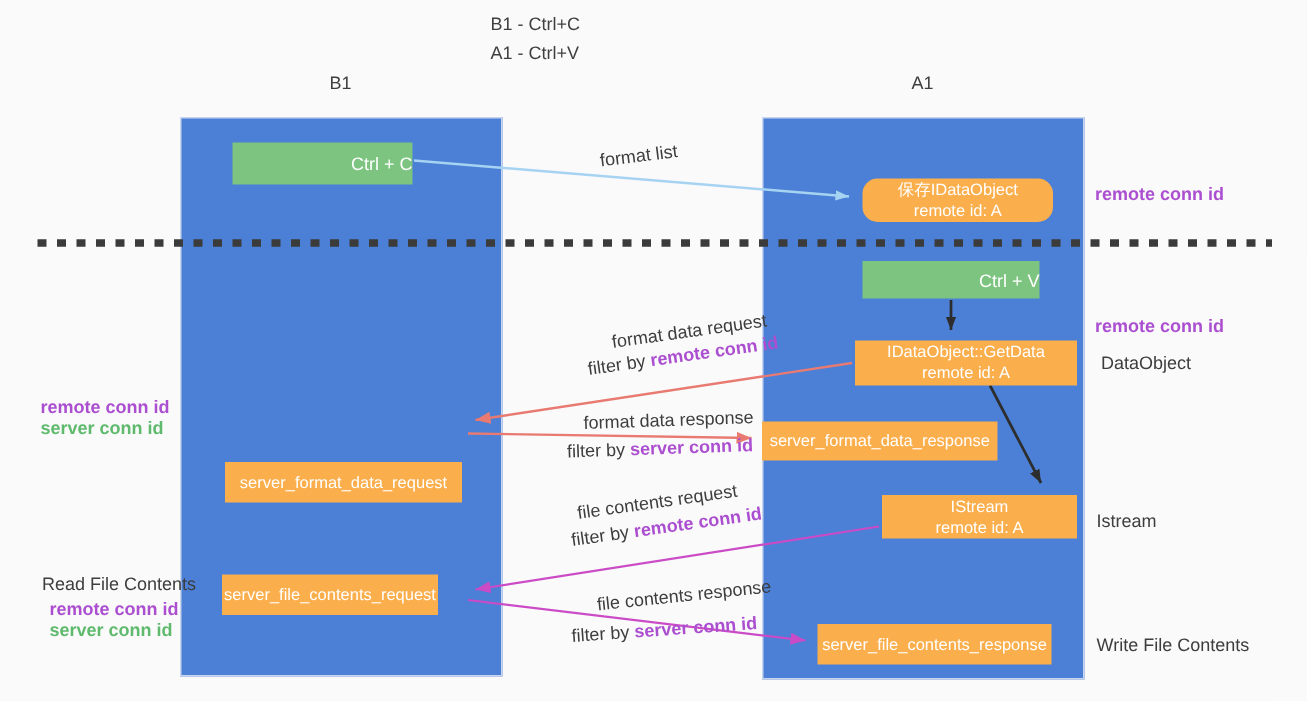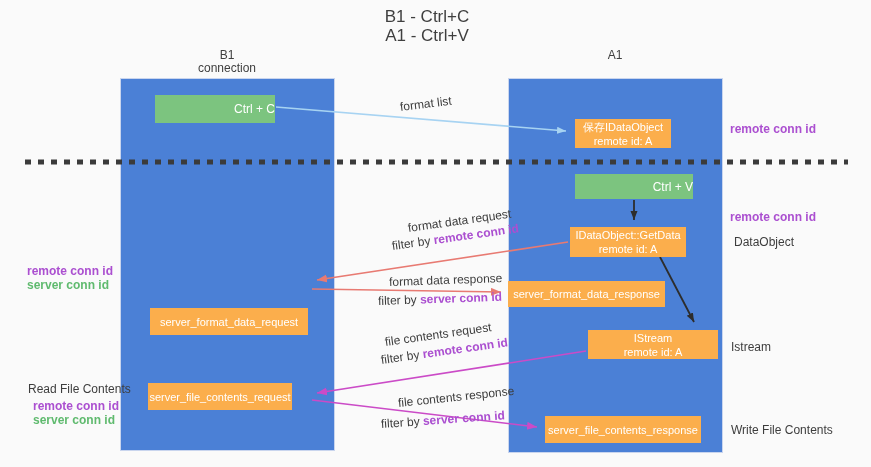--- a/index.html
+++ b/index.html
@@ -16,21 +16,21 @@
   .col{
     position:absolute;
     background:var(--column-blue,#4b80d6);
     border:1px solid #c9d5ee;
     box-sizing:border-box;
   }
   .col-left{left:120px;top:78px;width:215px;height:373px;}
   .col-right{left:508px;top:78px;width:215px;height:375px;}
   .title{
     position:absolute;left:327px;top:7px;width:200px;
-    text-align:center;font-size:17px;line-height:19px;color:#3f3f3f;
+    text-align:left;font-size:12px;line-height:19px;color:#3f3f3f;
   }
   .lifeline-header{
     position:absolute;top:49px;width:160px;
     text-align:center;font-size:12px;line-height:13px;color:#3f3f3f;
   }
   .lh-left{left:147px;}
   .lh-right{left:535px;}
   .box{
     position:absolute;
     color:#ffffff;
@@ -63,21 +63,20 @@
 
 <div class="canvas">
 
   <div class="title">
     <div>B1 - Ctrl+C</div>
     <div>A1 - Ctrl+V</div>
   </div>
 
   <div class="lifeline-header lh-left">
     <div>B1</div>
-    <div>connection</div>
   </div>
   <div class="lifeline-header lh-right">
     <div>A1</div>
   </div>
 
   <div class="col col-left"></div>
   <div class="col col-right"></div>
 
   <svg class="arrows" width="871" height="467" viewBox="0 0 871 467">
     <defs>
@@ -117,30 +116,30 @@
   </div>
 
   <div class="box orange small" style="left:150px;top:268px;width:158px;height:27px;margin-top:40px;">
     <span>server_format_data_request</span>
   </div>
 
   <div class="box orange small" style="left:148px;top:383px;width:144px;height:27px;">
     <span>server_file_contents_request</span>
   </div>
 
-  <div class="box orange small" style="left:575px;top:119px;width:96px;height:29px;">
+  <div class="box orange small" style="left:575px;top:119px;width:127px;height:29px;border-radius:10px;">
     <span class="l2">保存IDataObject</span>
     <span class="l2">remote id: A</span>
   </div>
 
   <div class="box green" style="left:575px;top:174px;width:118px;height:25px;">
     <span>Ctrl + V</span>
   </div>
 
-  <div class="box orange small" style="left:570px;top:227px;width:116px;height:30px;">
+  <div class="box orange small" style="left:570px;top:227px;width:148px;height:30px;">
     <span class="l2">IDataObject::GetData</span>
     <span class="l2">remote id: A</span>
   </div>
 
   <div class="box orange small" style="left:508px;top:281px;width:157px;height:26px;">
     <span>server_format_data_response</span>
   </div>
 
   <div class="box orange" style="left:588px;top:330px;width:130px;height:29px;">
     <span class="l2">IStream</span>

